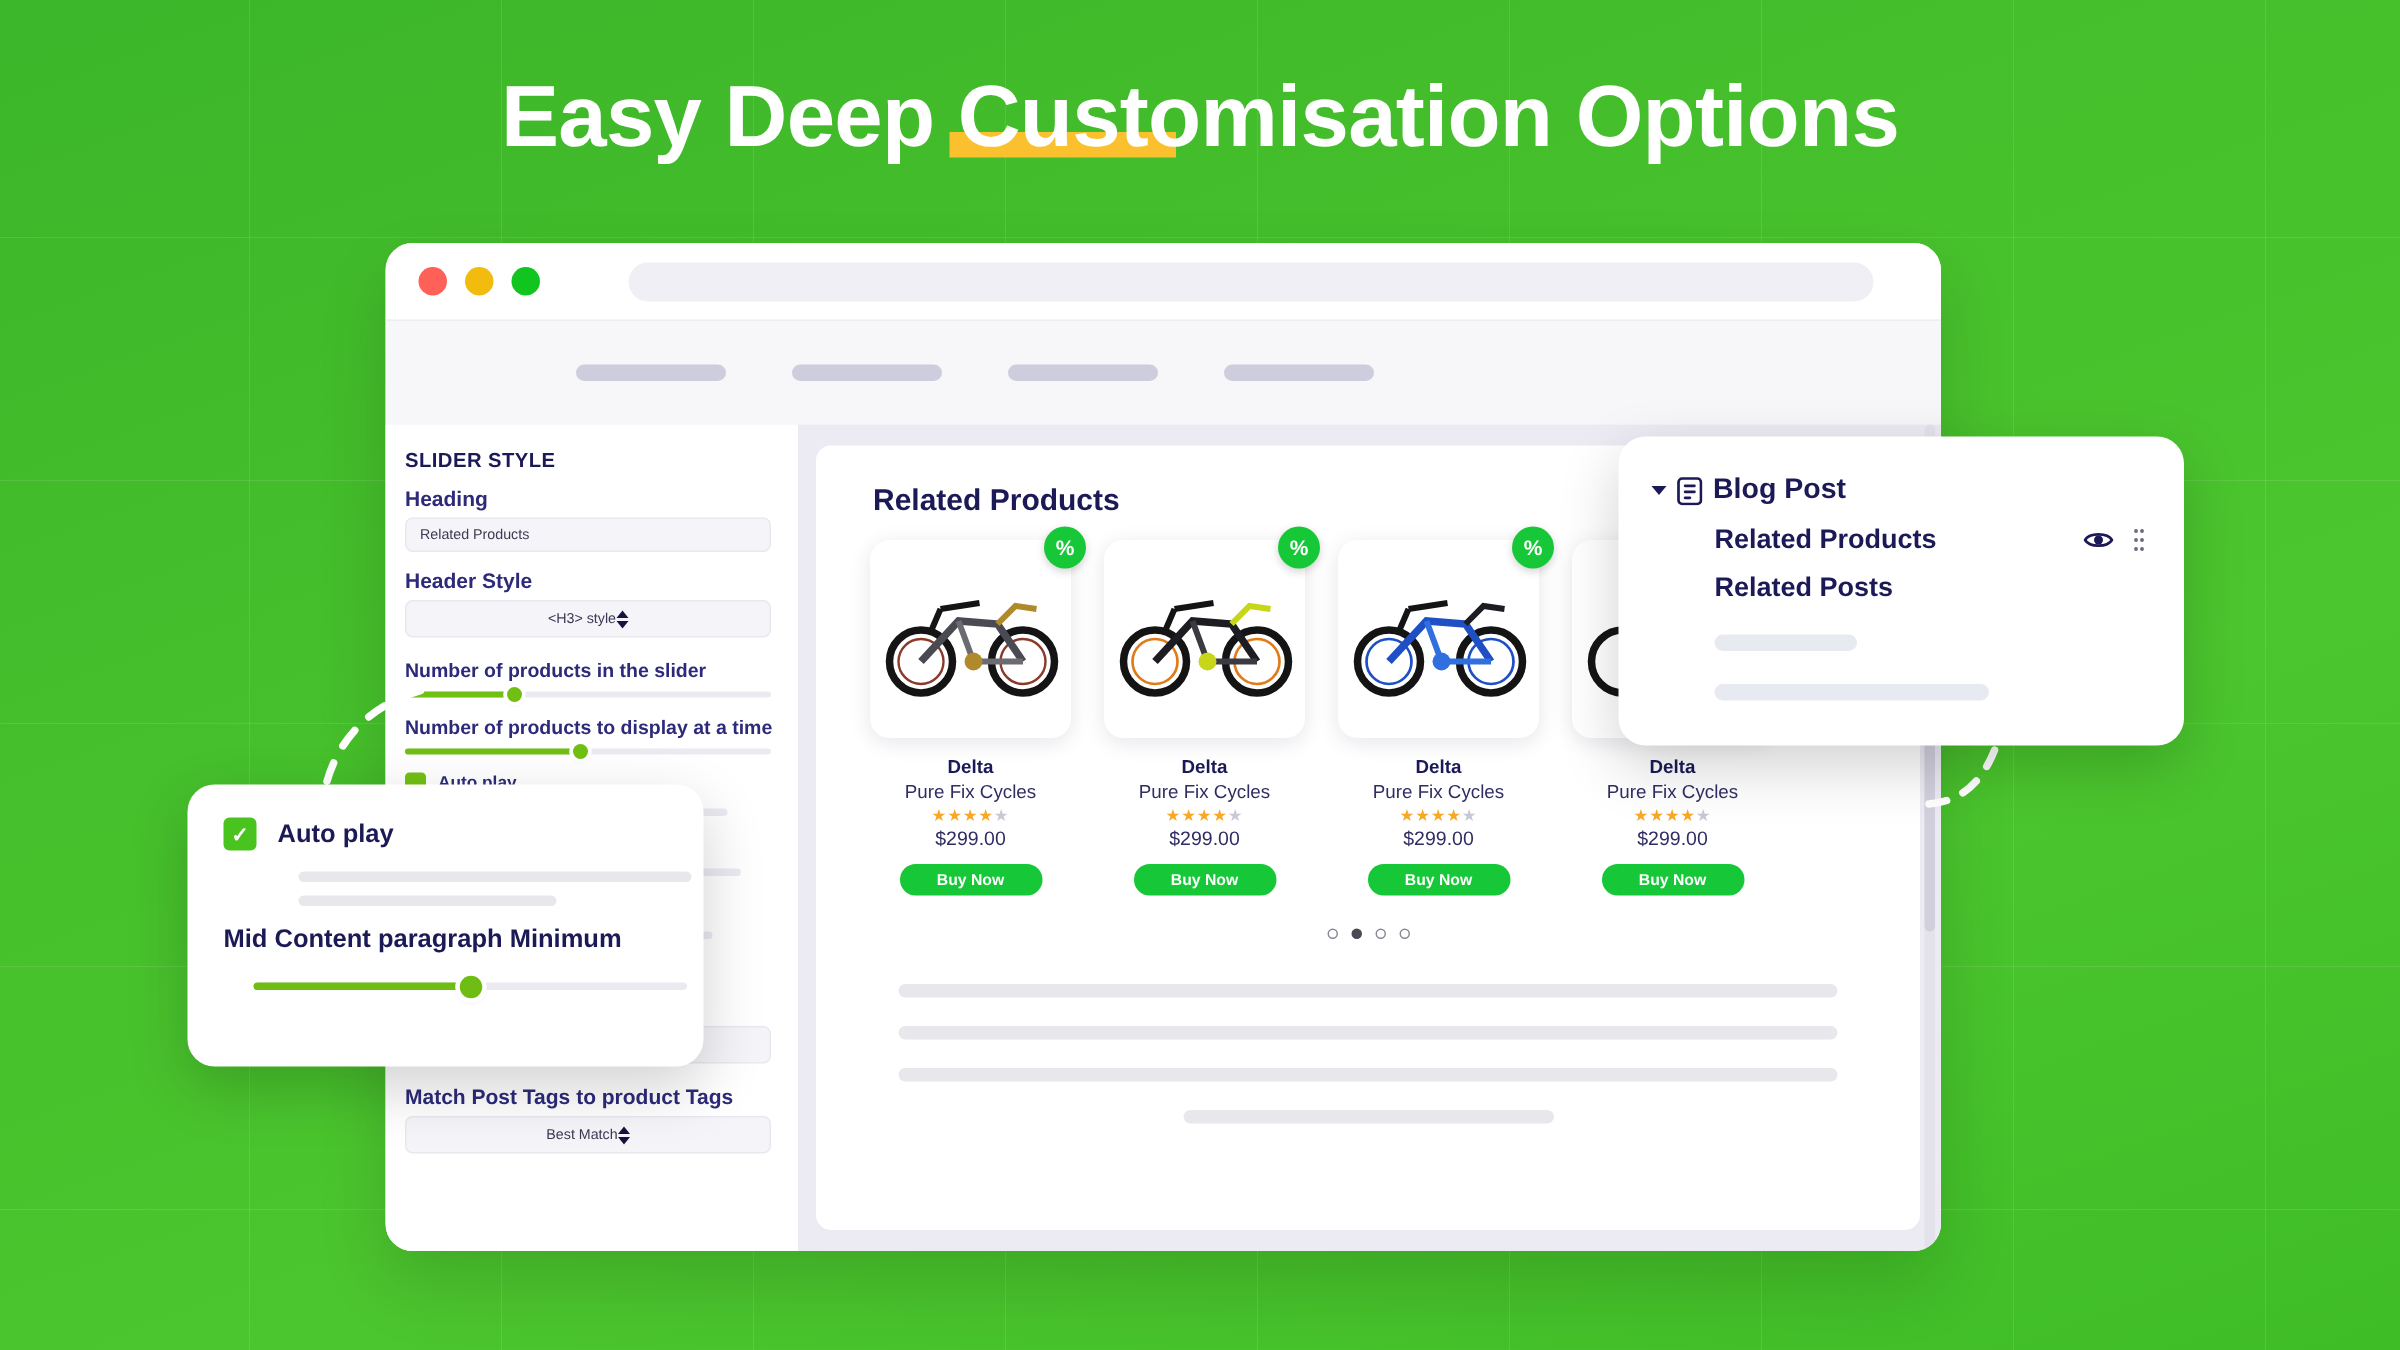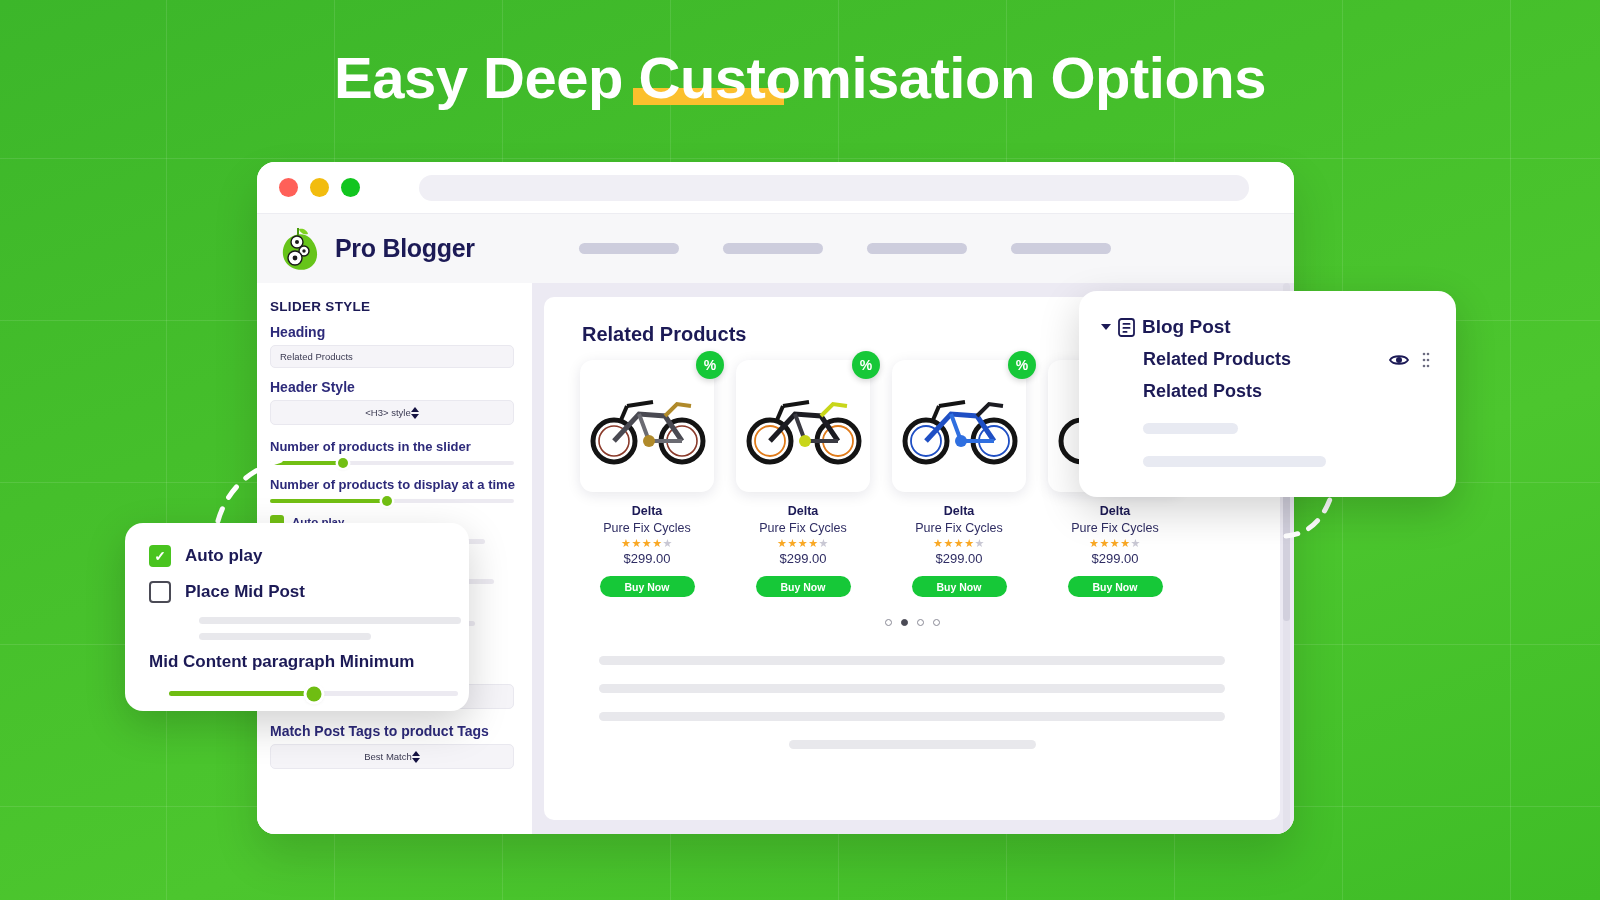--- a/index.html
+++ b/index.html
@@ -266,34 +266,20 @@
   <div class="titlebar">
     <div class="dots">
       <span class="dot red"></span>
       <span class="dot yellow"></span>
       <span class="dot green"></span>
     </div>
     <div class="urlbar" title=""></div>
   </div>
 
   <div class="appbar">
-    <div class="brand">
-      <svg width="42" height="46" viewBox="0 0 42 46">
-        <path d="M30 12 C 38 20, 40 33, 32 40 C 24 47, 10 44, 5 35 C 0 26, 4 14, 13 10 C 19 7, 26 8, 30 12 Z" fill="#66c41a"></path>
-        <path d="M19 3 C 23 2, 27 4, 28 8 C 24 9, 20 7, 19 3 Z" fill="#7ed321"></path>
-        <path d="M18 2 L 18 11" stroke="#4a9a0f" stroke-width="2" fill="none"></path>
-        <circle cx="17" cy="16" r="6" fill="#ffffff" stroke="#1a1a1a" stroke-width="1.4"></circle>
-        <circle cx="17" cy="16" r="2" fill="#1a1a1a"></circle>
-        <circle cx="24" cy="25" r="5" fill="#ffffff" stroke="#1a1a1a" stroke-width="1.4"></circle>
-        <circle cx="24" cy="25" r="1.7" fill="#1a1a1a"></circle>
-        <circle cx="15" cy="32" r="7" fill="#ffffff" stroke="#1a1a1a" stroke-width="1.4"></circle>
-        <circle cx="15" cy="32" r="2.4" fill="#1a1a1a"></circle>
-      </svg>
-      <span class="brand-name">Pro Blogger</span>
-    </div>
     <div class="navpills">
       <span class="navpill"></span>
       <span class="navpill"></span>
       <span class="navpill"></span>
       <span class="navpill"></span>
     </div>
   </div>
 
   <div class="workspace">
 
@@ -474,24 +460,20 @@
     </div>
 
   </div>
 </div>
 
 <div class="float-card card-autoplay">
   <div class="ap-row">
     <span class="ap-check">✓</span>
     <span class="ap-lbl">Auto play</span>
   </div>
-  <div class="ap-row">
-    <span class="ap-uncheck"></span>
-    <span class="ap-lbl">Place Mid Post</span>
-  </div>
   <div class="ap-ghost" style="width:262px"></div>
   <div class="ap-ghost" style="width:172px"></div>
   <div class="ap-sub">Mid Content paragraph Minimum</div>
   <div class="ap-track">
     <span class="fill" style="width:50%"></span>
     <span class="knob" style="left:50%"></span>
   </div>
 </div>
 
 <div class="float-card card-blogpost">

